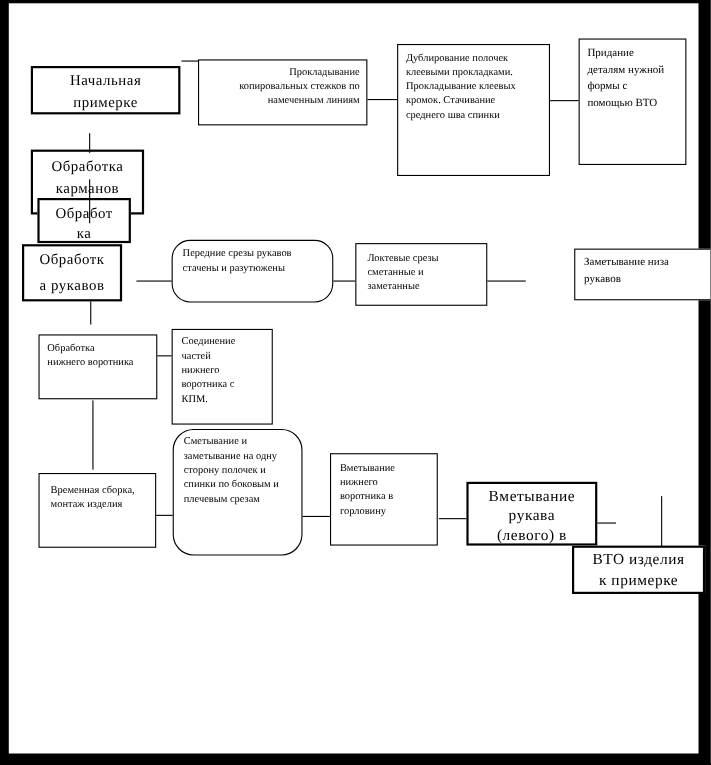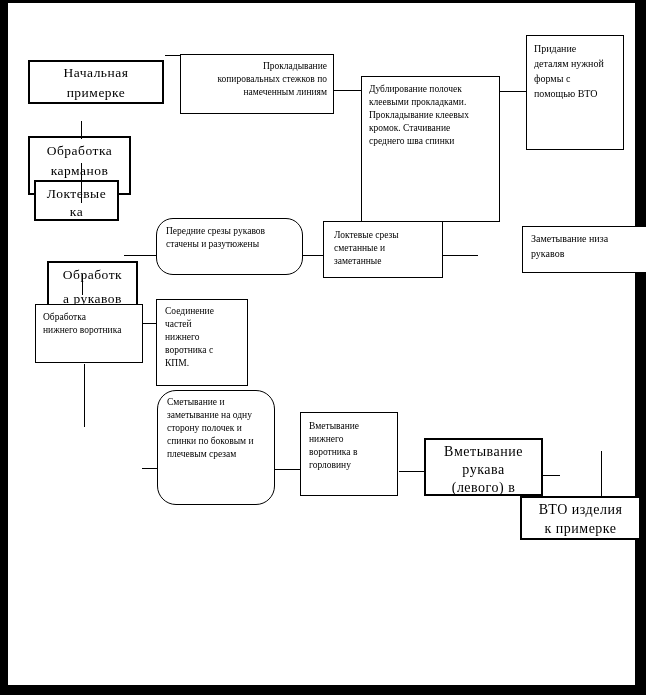--- a/index.html
+++ b/index.html
@@ -36,25 +36,25 @@
     text-align:center;
     letter-spacing:0.5px;
   }
   .line{
     position:absolute;
     background:#000;
   }
   
   #b1 {left:20px; top:57px; width:136px;height:44px; padding-top:1px; line-height:20px;}
   #b2 {left:172px;top:51px; width:154px;height:60px; padding:5px 6px 0 8px;text-align:right;}
-  #b3 {left:353px;top:37px; width:139px;height:146px;padding:6px 4px 0 7px;margin-top:36px;}
+  #b3 {left:353px;top:37px; width:139px;height:120px;padding:6px 4px 0 7px;}
   #b4 {left:518px;top:32px; width:98px; height:115px;padding:5px 4px 0 7px; font-size:10px;line-height:15px;}
   #b5 {left:20px; top:133px;width:103px;height:59px; padding-top:3px; line-height:20px;}
   #b6 {left:26px; top:177px;width:85px; height:41px; padding-top:3px; line-height:18px;}
-  #b7 {left:39px; top:219px;width:91px; height:52px; padding-top:0px; line-height:24px;margin-top:39px;}
+  #b7 {left:12px; top:219px;width:91px; height:52px; padding-top:0px; line-height:24px;}
   #b8 {left:148px;top:215px;width:147px;height:57px; padding:6px 4px 0 9px;border-radius:17px;}
   #b9 {left:315px;top:218px;width:120px;height:57px; padding:7px 4px 0 10px;}
   #b10{left:470px;top:223px;width:130px;height:47px; padding:4px 4px 0 8px; font-size:10px;line-height:15px;margin-left:44px;}
   #b11{left:27px; top:301px;width:108px;height:59px; padding:6px 4px 0 7px;}
   #b12{left:148px;top:296px;width:92px; height:87px; padding:5px 4px 0 8px;}
   #b13{left:27px; top:427px;width:107px;height:68px; padding:9px 4px 0 10px;}
   #b14{left:149px;top:387px;width:118px;height:115px;padding:5px 4px 0 9px;border-radius:19px;}
   #b15{left:292px;top:409px;width:98px; height:84px; padding:7px 4px 0 8px;}
   #b16{left:416px;top:435px;width:119px;height:58px; padding-top:3px; line-height:18px; font-size:14px;}
   #b17{left:552px;top:429px;width:82px; height:64px; padding-top:1px; line-height:18px; font-size:14px;}
@@ -92,38 +92,40 @@
 клеевыми прокладками.
 Прокладывание клеевых
 кромок. Стачивание
 среднего шва спинки</div>
     <div class="box sm" id="b4">Придание
 деталям нужной
 формы с
 помощью ВТО</div>
     <div class="box lg" id="b5">Обработка
 карманов</div>
-    <div class="box lg" id="b6">Локтевые
+    <div class="box lg" id="b6">Обработ
 ка</div>
     <div class="box lg" id="b7">Обработк
 а рукавов</div>
     <div class="box sm" id="b8">Передние срезы рукавов
 стачены и разутюжены</div>
     <div class="box sm" id="b9">Локтевые срезы
 сметанные и
 заметанные</div>
     <div class="box sm" id="b10">Заметывание низа
 рукавов</div>
     <div class="box sm" id="b11">Обработка
 нижнего воротника</div>
     <div class="box sm" id="b12">Соединение
 частей
 нижнего
 воротника с
 КПМ.</div>
+    <div class="box sm" id="b13">Временная сборка,
+монтаж изделия</div>
     <div class="box sm" id="b14">Сметывание и
 заметывание на одну
 сторону полочек и
 спинки по боковым и
 плечевым срезам</div>
     <div class="box sm" id="b15">Вметывание
 нижнего
 воротника в
 горловину</div>
     <div class="box lg" id="b16">Вметывание

